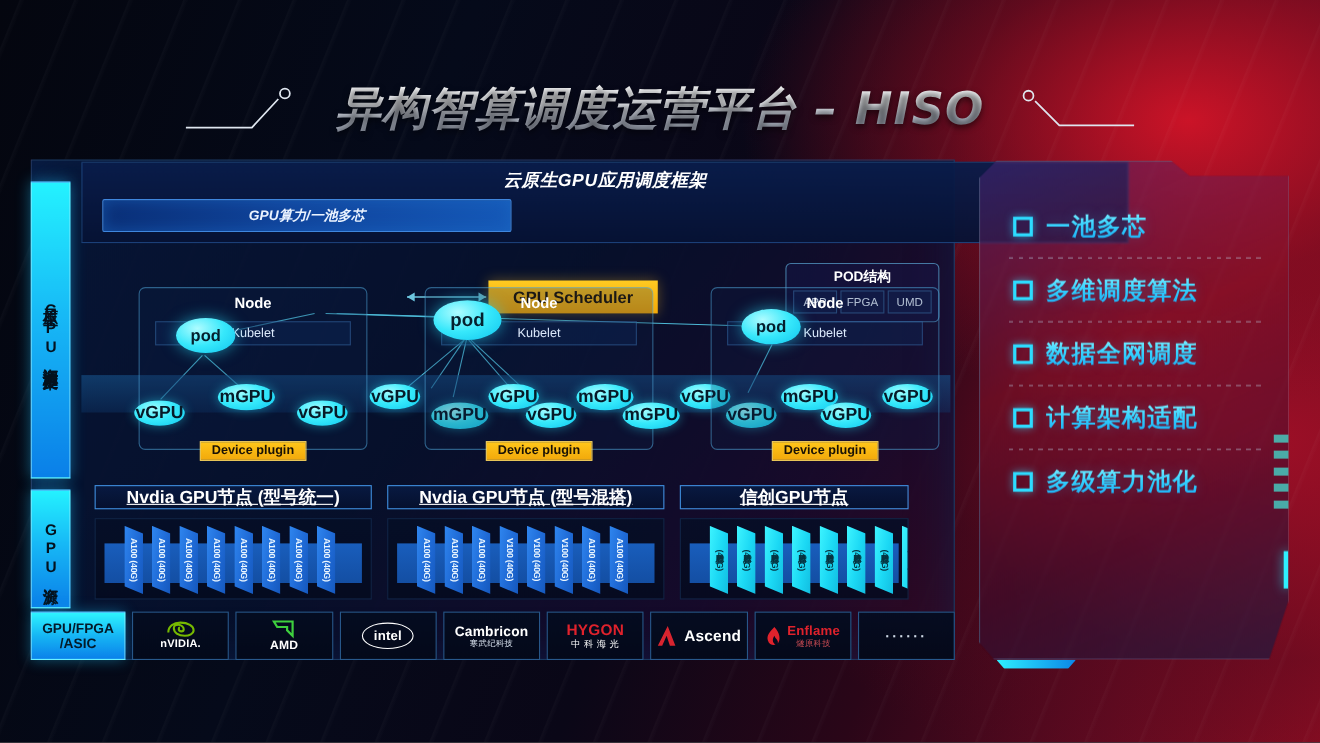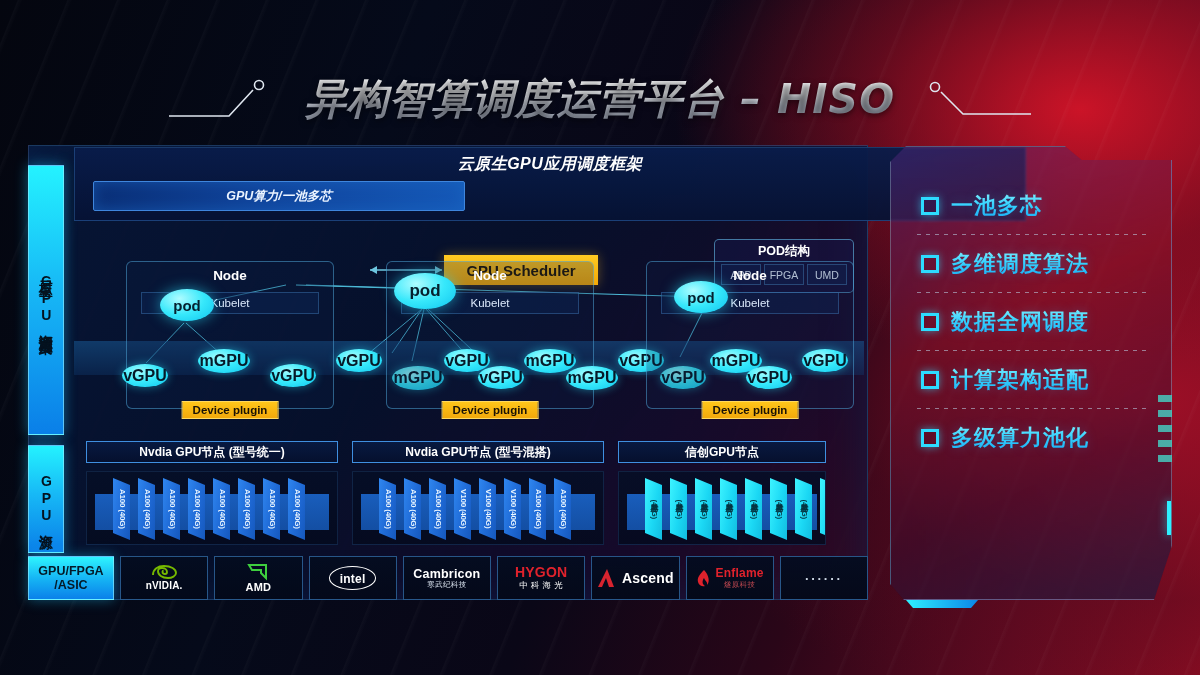--- a/index.html
+++ b/index.html
@@ -171,21 +171,21 @@
   }
   .res-group { position:absolute; top:0; height:108px; }
   #grp1 { left:12px; width:252px; }
   #grp2 { left:278px; width:252px; }
   #grp3 { left:544px; width:208px; }
   .res-head {
     position:absolute; top:0; left:0; right:0; height:22px;
     border:1px solid #3f8fe0;
     background: linear-gradient(180deg, rgba(8,26,66,.95), rgba(5,16,46,.95));
     display:flex; align-items:center; justify-content:center;
-    font-size:12px; font-weight:700; color:#ffffff;
+    font-size:16px; font-weight:700; color:#ffffff;text-decoration:underline;
   }
   .res-body {
     position:absolute; top:30px; left:0; right:0; height:74px;
     background: linear-gradient(180deg, rgba(5,14,38,.85), rgba(4,10,30,.85));
     border:1px solid rgba(60,130,205,.20);
     overflow:hidden;
   }
   .res-body .slab {
     position:absolute; left:8px; right:8px; top:22px; height:36px;
     background: linear-gradient(180deg, #1a62c4, #1452aa);

